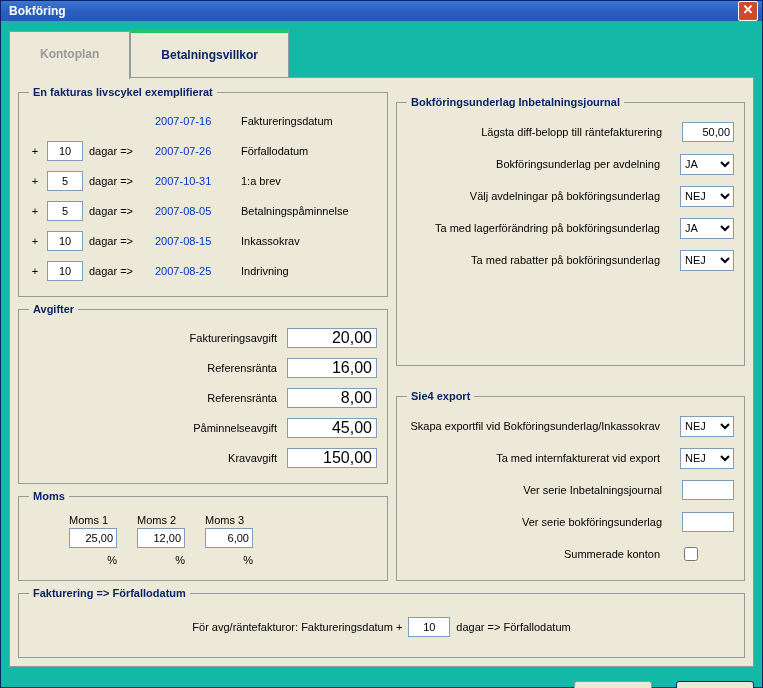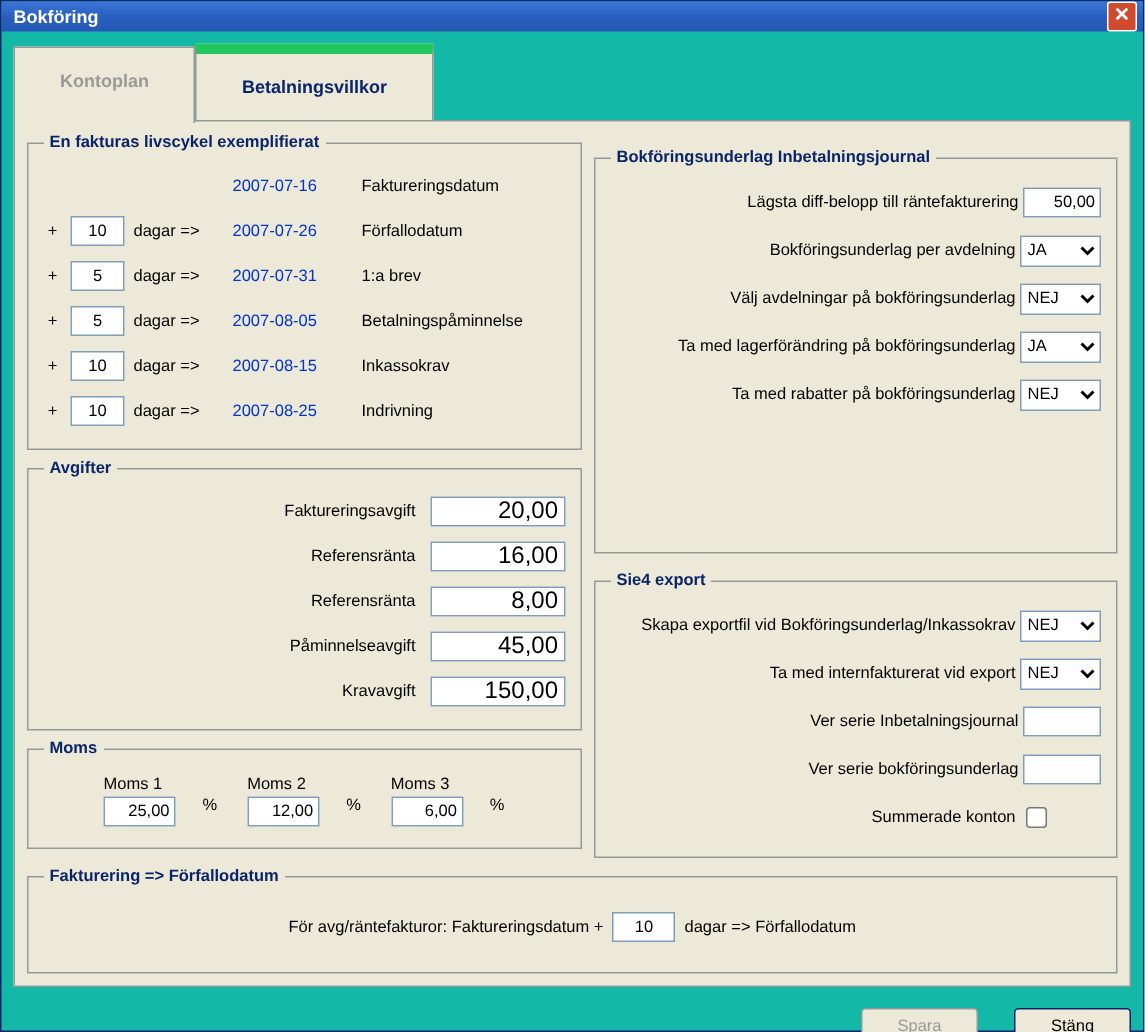--- a/index.html
+++ b/index.html
@@ -55,21 +55,21 @@
     background: #ece9d8;
     color: #888;
     cursor: pointer;
     position: relative;
     font-weight: bold;
     font-size: 12px;
   }
   .tab.active {
     background: #ece9d8;
     color: #0a246a;
-    border-top: 7px solid #22c55e;
+    border-top: 4px solid #22c55e;
     z-index: 2;
   }
   .tab:not(.active) {
     top: 2px;
     color: #999;
   }
   .content {
     flex: 1;
     margin: 0 8px 8px 8px;
     border: 1px solid #919b9c;
@@ -131,35 +131,35 @@
     width: 90px;
     height: 20px;
     border: 1px solid #7f9db9;
     text-align: right;
     padding: 1px 4px;
     font-family: inherit;
     font-size: 16px;
   }
   .moms-group { display:flex; gap:20px; padding: 4px 10px 4px 40px;}
   .moms-item { display:flex; flex-direction:column; gap:2px; align-items:flex-start;}
-  .moms-wrap { display:flex; align-items:flex-start; gap:18px;}
+  .moms-wrap { display:flex; align-items:flex-end; gap:6px;flex-direction:column;}
   .moms-input {
     width: 48px;
     height: 20px;
     border: 1px solid #7f9db9;
     text-align: right;
     padding: 1px 3px;
     font-family: inherit;
     font-size: 11px;
   }
   .right-row {
     display: flex;
     align-items: center;
     justify-content: flex-end;
-    gap: 3px;
+    gap: 20px;
     height: 32px;
   }
   .right-label { text-align: right; flex:1;}
   .text-input {
     width: 52px;
     height: 20px;
     border: 1px solid #7f9db9;
     text-align: right;
     padding: 1px 3px;
     font-family: inherit;
@@ -238,21 +238,21 @@
             <span class="plus">+</span>
             <input class="days-input" value="10" style="">
             <span class="dagar">dagar =&gt;</span>
             <span class="date-link">2007-07-26</span>
             <span class="stage">Förfallodatum</span>
           </div>
           <div class="lifecycle-row">
             <span class="plus">+</span>
             <input class="days-input" value="5" style="">
             <span class="dagar">dagar =&gt;</span>
-            <span class="date-link">2007-07-31</span>
+            <span class="date-link">2007-10-31</span>
             <span class="stage">1:a brev</span>
           </div>
           <div class="lifecycle-row">
             <span class="plus">+</span>
             <input class="days-input" value="5" style="">
             <span class="dagar">dagar =&gt;</span>
             <span class="date-link">2007-08-05</span>
             <span class="stage">Betalningspåminnelse</span>
           </div>
           <div class="lifecycle-row">

